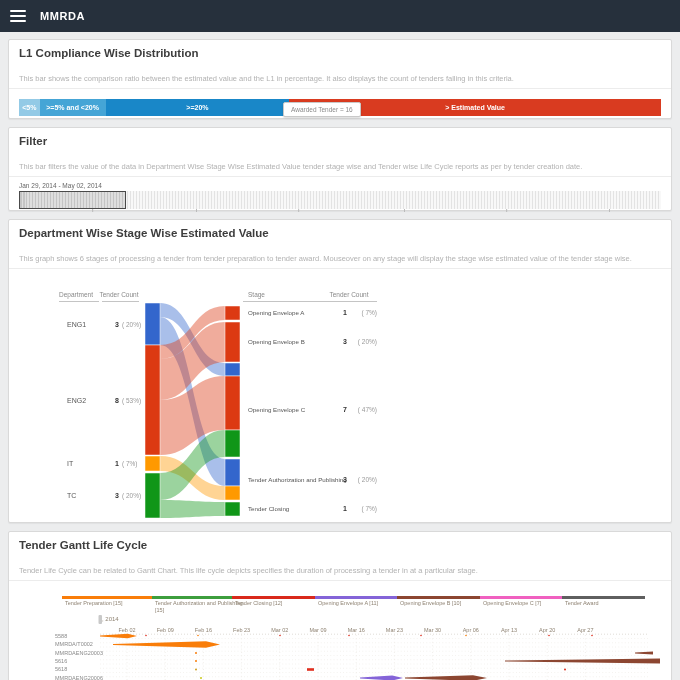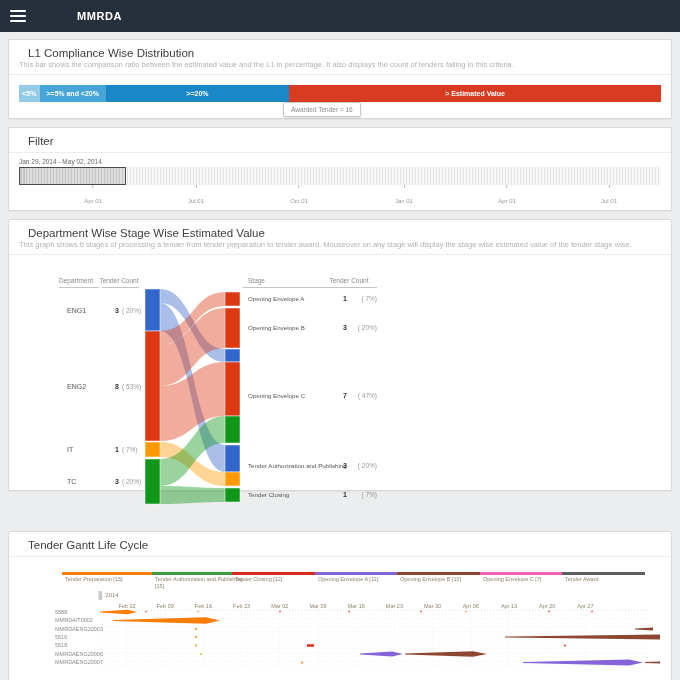--- a/index.html
+++ b/index.html
@@ -7,39 +7,38 @@
   body {
     font-family: "Liberation Sans", "DejaVu Sans", sans-serif;
     background: #ecedee;
     overflow: hidden;
     position: relative;
   }
   .navbar {
     position: absolute; top: 0; left: 0; right: 0; height: 32px;
     background: #26303c; display: flex; align-items: center; padding: 0 10px;
     z-index: 10;
-    gap: 37px;
   }
   .hamburger { width: 16px; display: flex; flex-direction: column; gap: 3px; margin-right: 14px; cursor: pointer; }
   .hamburger span { display: block; height: 2px; background: #fff; border-radius: 1px; }
   .brand { color: #fff; font-size: 11px; font-weight: bold; letter-spacing: .6px; }
 
   .card {
     position: absolute; left: 8px; width: 664px; background: #fff;
     border: 1px solid #d9d9d9; border-radius: 2px;
     box-shadow: 0 1px 1px rgba(0,0,0,.05);
   }
   #card-l1     { top: 39px;  height: 80px; }
   #card-filter { top: 127px; height: 84px; }
-  #card-sankey { top: 219px; height: 272px; }
+  #card-sankey { top: 219px; height: 304px; }
   #card-gantt  { top: 531px; height: 170px; }
 
   .card-head { padding: 7px 10px 5px; }
-  .card-title { font-size: 11.5px; font-weight: normal; color: #3d3d3d; margin-left: 9px; }
-  .card-sub { font-size: 7.5px; color: #b2b2b2; margin-top: 1px; white-space: nowrap; overflow: hidden; }
+  .card-title { font-size: 11.5px; font-weight: bold; color: #3d3d3d; }
+  .card-sub { font-size: 7.5px; color: #b2b2b2; margin-top: 15px; white-space: nowrap; overflow: hidden; }
   .divider { height: 1px; background: #ececec; }
 
   #l1-bar { display: flex; height: 17px; margin: 10px 10px 0; }
   .l1-seg { display: flex; align-items: center; justify-content: center; color: #fff;
             font-size: 7px; font-weight: bold; white-space: nowrap; overflow: hidden; }
 
   .tooltip {
     position: absolute; left: 283px; top: 102px; z-index: 6;
     background: #fff; border: 1px solid #c9c9c9; border-radius: 2px;
     padding: 3px 7px; font-size: 6.5px; color: #8a8a8a;
@@ -96,20 +95,21 @@
         <span>&gt; Estimated Value</span>
       </div>
     </div>
 </div>
 
 <div class="tooltip">Awarded Tender = 16</div>
 
 <div class="card" id="card-filter">
   <div class="card-head">
     <div class="card-title">Filter</div>
+    <div class="card-sub">This bar filters the value of the data in Department Wise Stage Wise Estimated Value tender stage wise and Tender wise Life Cycle reports as per by tender creation date.</div>
   </div>
   <div class="divider"></div>
   <div id="filter-range-label">Jan 29, 2014 - May 02, 2014</div>
   <div id="filter-track">
     <div id="filter-window" style="left: 0px; width: 107px;"></div>
   </div>
   <div id="filter-axis">
       <div class="f-tick" style="left: 74px;"><i></i><span>Apr 01</span></div>
       <div class="f-tick" style="left: 177px;"><i></i><span>Jul 01</span></div>
       <div class="f-tick" style="left: 280px;"><i></i><span>Oct 01</span></div>
@@ -179,20 +179,21 @@
       <line x1="93" y1="18.5" x2="130" y2="18.5" stroke="#aaa" stroke-width="0.7"></line>
       <text x="239" y="14" font-family="Liberation Sans, sans-serif" font-size="6.5" fill="#888">Stage</text>
       <text x="340" y="14" font-family="Liberation Sans, sans-serif" font-size="6.5" fill="#888" text-anchor="middle">Tender Count</text>
       <line x1="234" y1="18.5" x2="368" y2="18.5" stroke="#aaa" stroke-width="0.7"></line>
     </svg>
 </div>
 
 <div class="card" id="card-gantt">
   <div class="card-head">
     <div class="card-title">Tender Gantt Life Cycle</div>
+    <div class="card-sub">Tender Life Cycle can be related to Gantt Chart. This life cycle depicts specifies the duration of processing a tender in at a particular stage.</div>
   </div>
   <div class="divider"></div>
   <svg id="gantt-svg" width="662" height="102">
       <rect x="53" y="5" width="90" height="3" fill="#f97d09"></rect>
       <text x="56" y="14" font-family="Liberation Sans, sans-serif" font-size="5.5" fill="#8f8373">Tender Preparation [15]</text>
       <rect x="143" y="5" width="80" height="3" fill="#3d9e3d"></rect>
       <text x="146" y="14" font-family="Liberation Sans, sans-serif" font-size="5.5" fill="#8f8373">Tender Authorization and Publishing</text>
       <text x="146" y="20.5" font-family="Liberation Sans, sans-serif" font-size="5.5" fill="#8f8373">[15]</text>
       <rect x="223" y="5" width="83" height="3" fill="#d9291b"></rect>
       <text x="226" y="14" font-family="Liberation Sans, sans-serif" font-size="5.5" fill="#8f8373">Tender Closing [12]</text>

